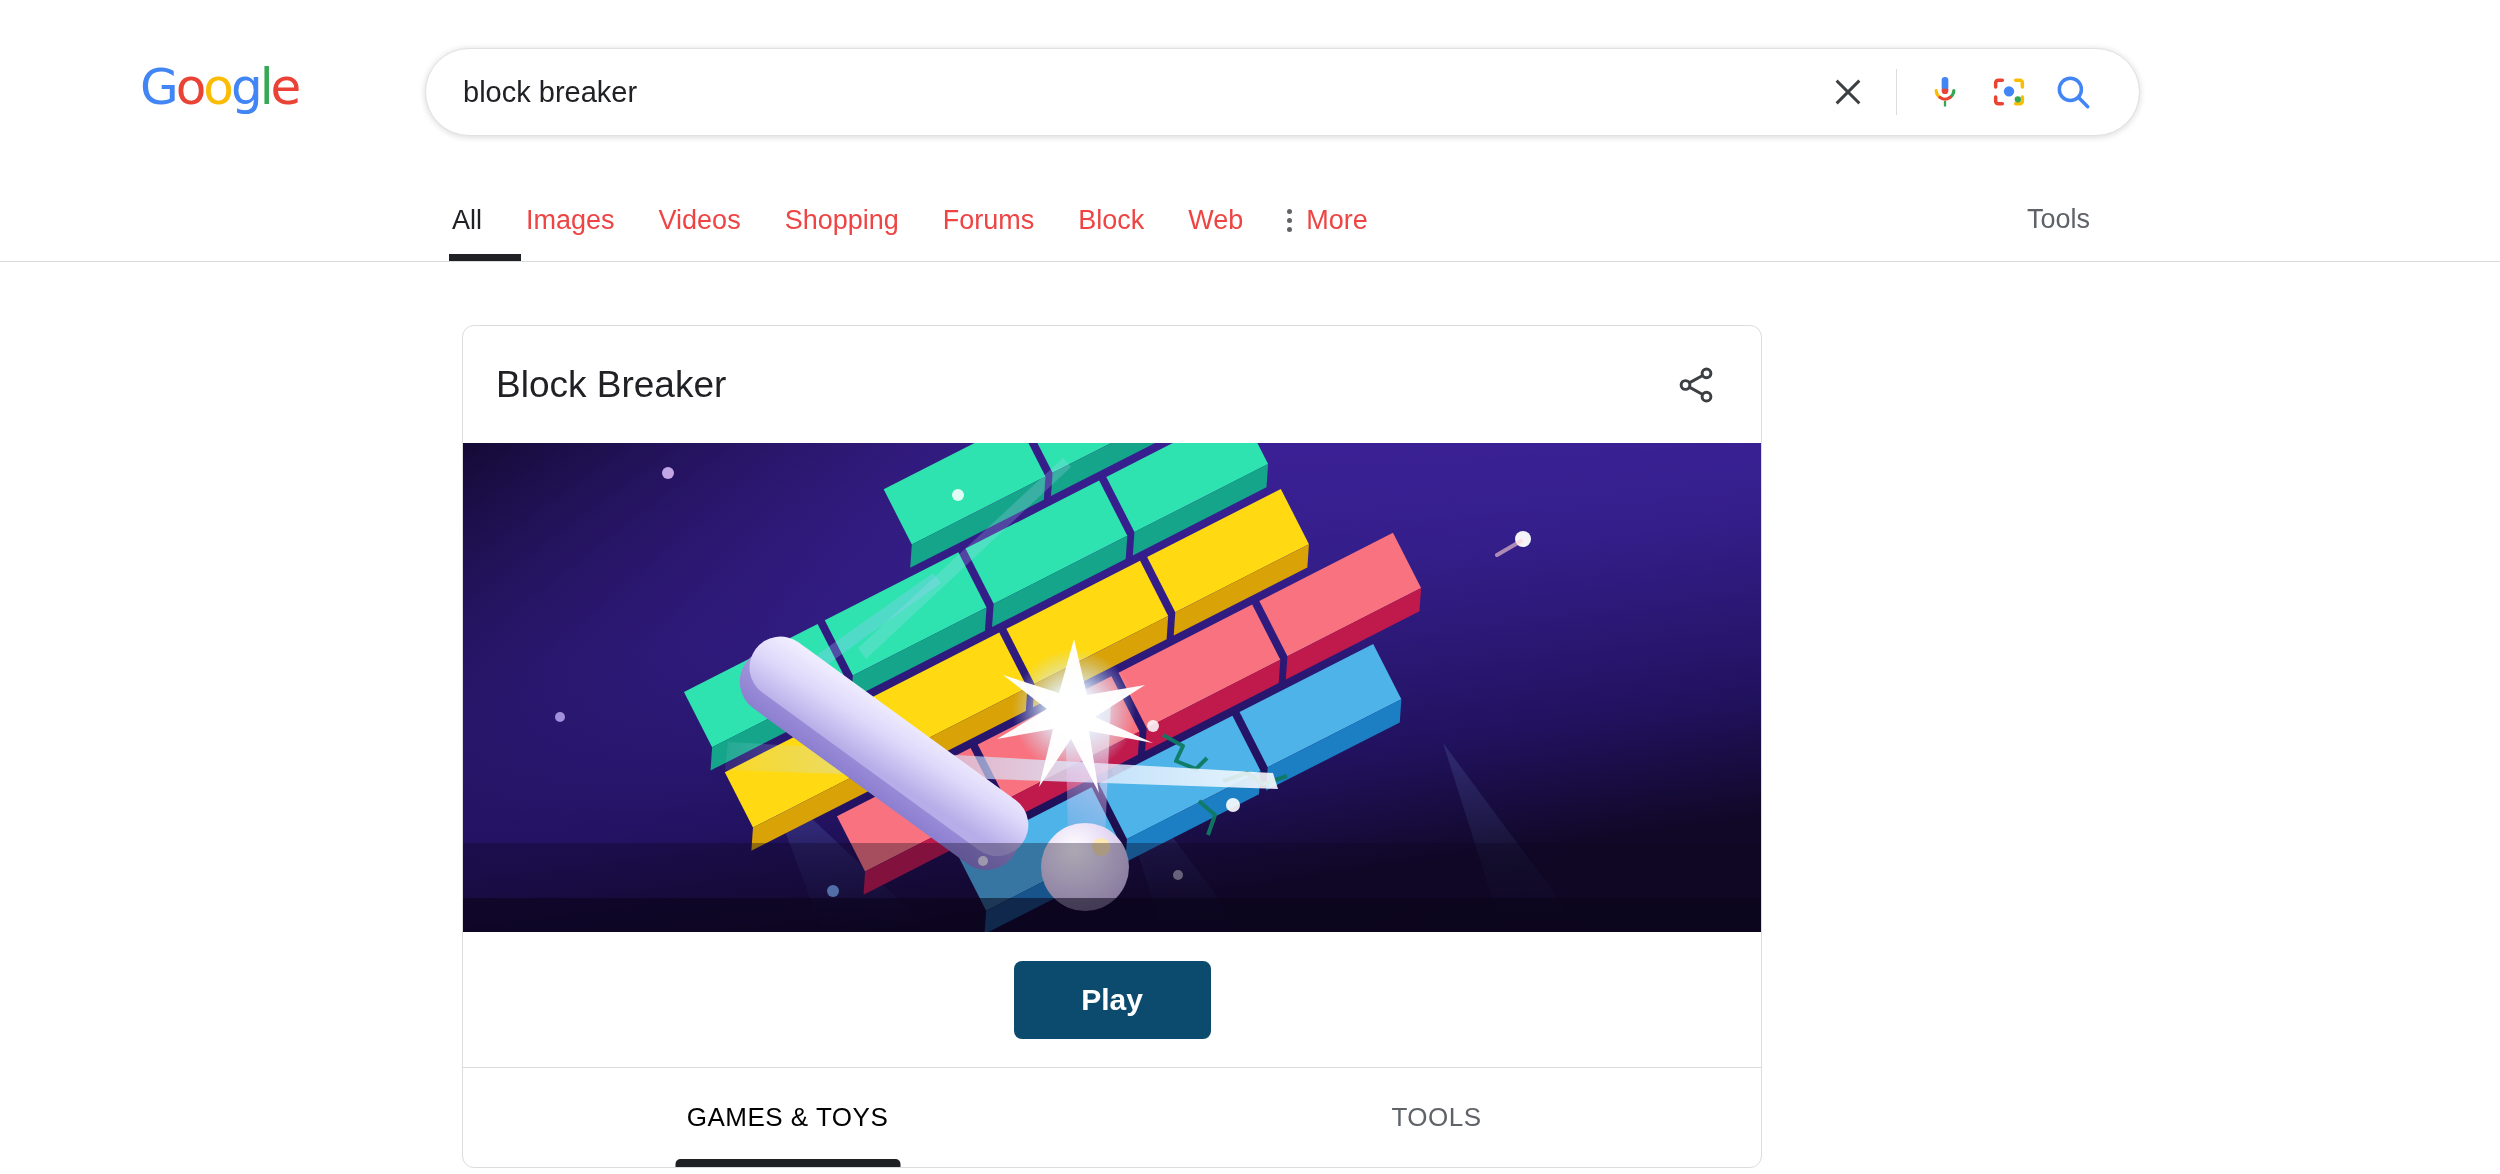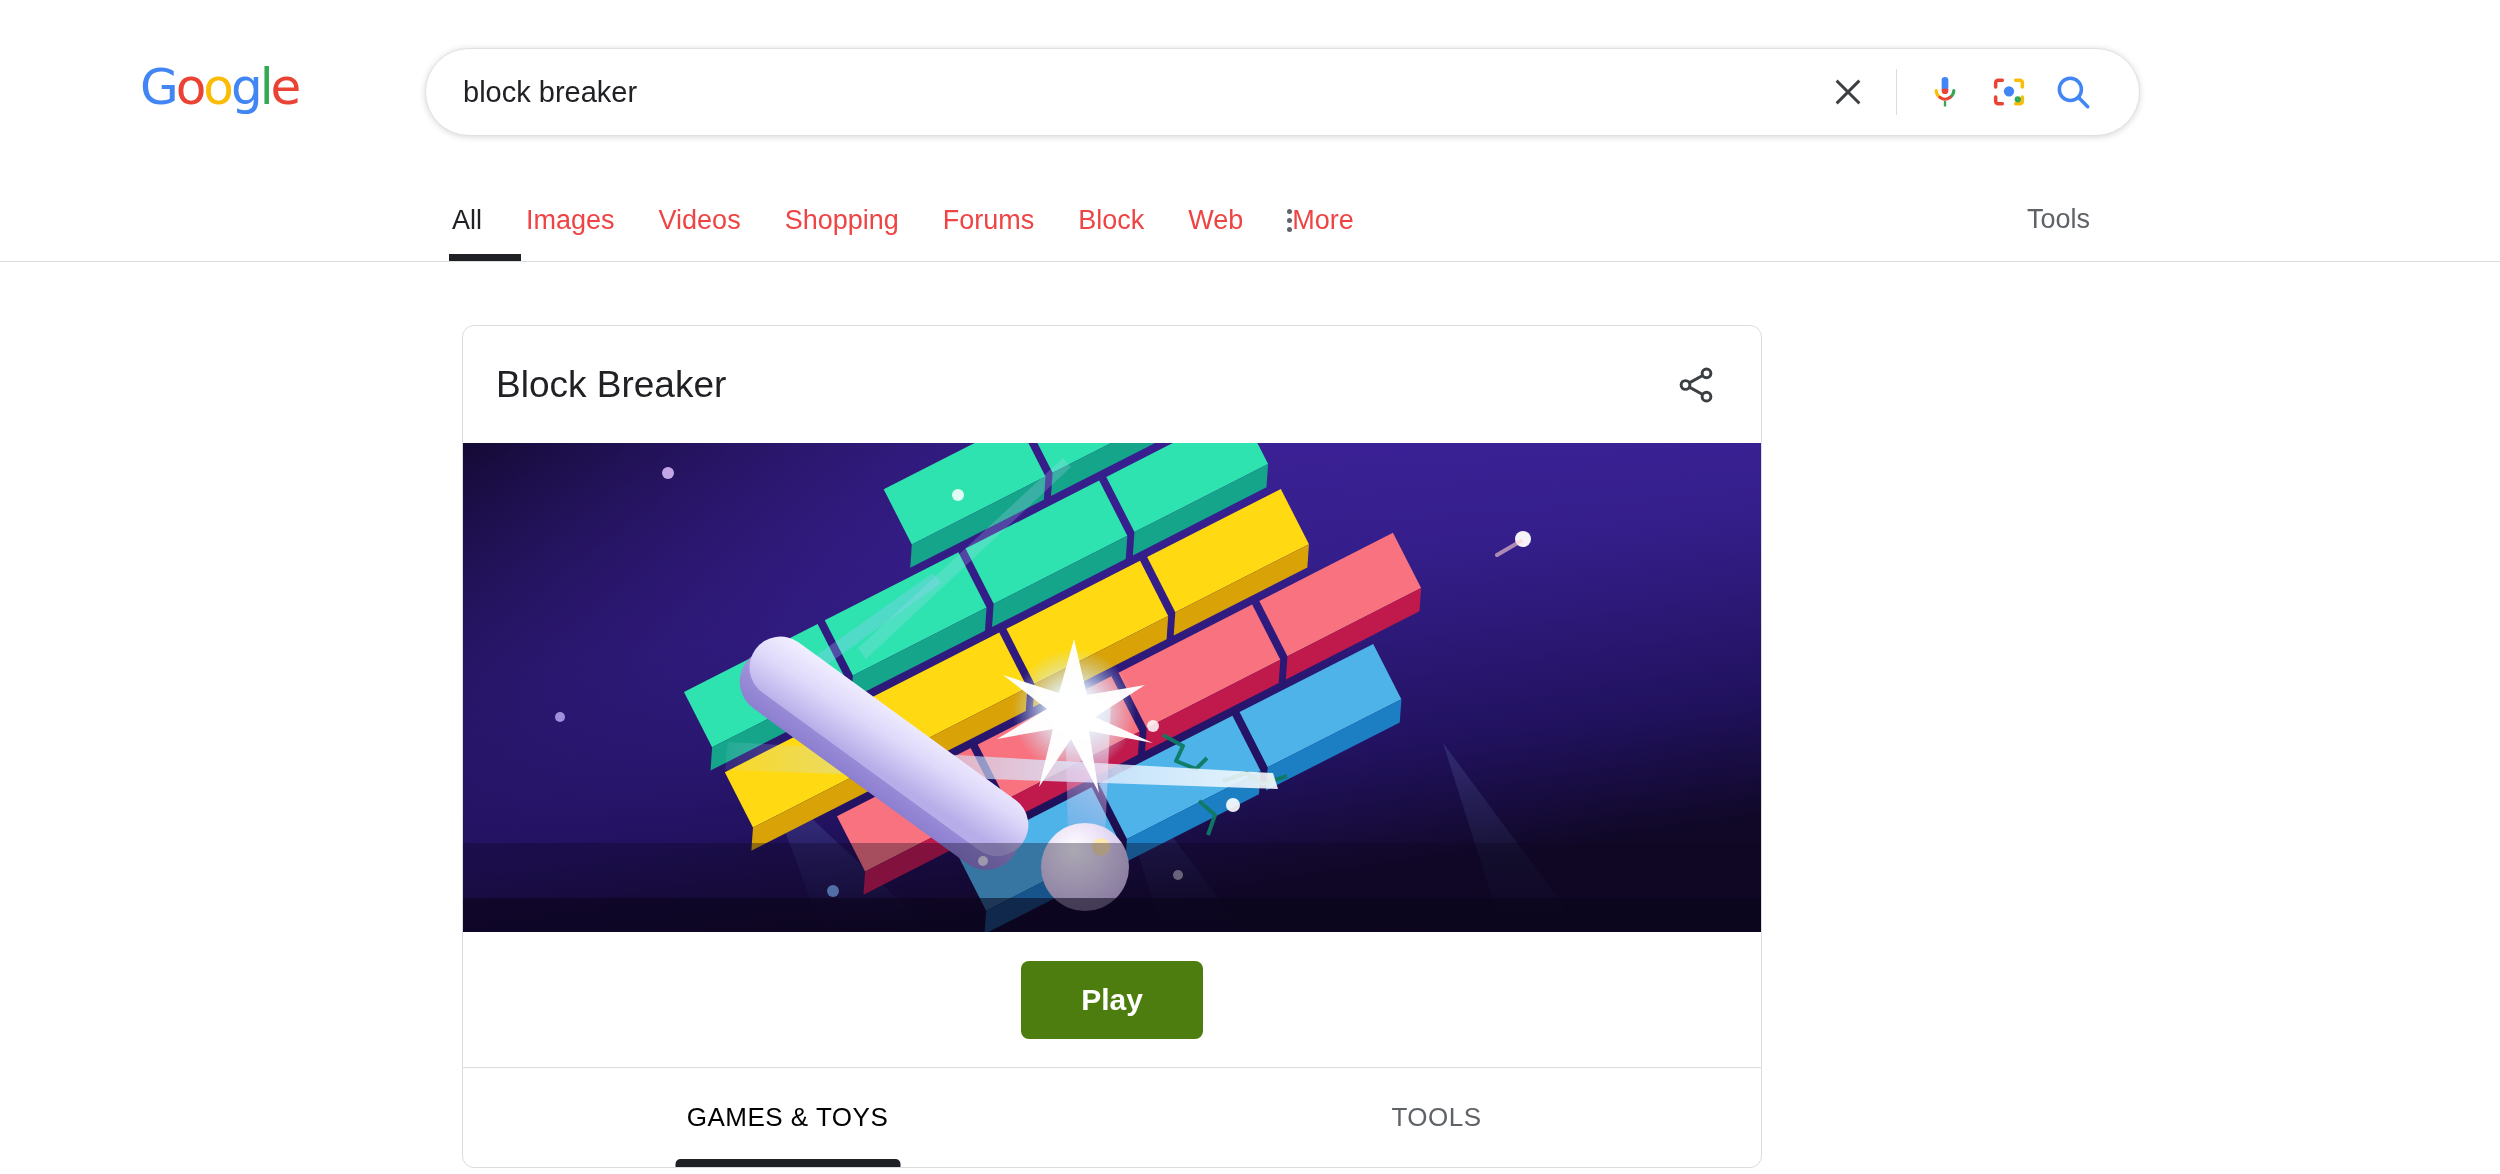--- a/index.html
+++ b/index.html
@@ -120,20 +120,21 @@
     position: absolute;
     left: -3px;
     bottom: -25px;
     width: 72px;
     height: 7px;
     background: #202124;
   }
   .nav-more {
     display: flex;
     align-items: center;
+    gap: 14px;
     text-align: center;
   }
   .dots {
     display: flex;
     flex-direction: column;
     gap: 4px;
     align-items: center;
   }
   .dots i {
     display: block;
@@ -198,27 +199,27 @@
 
   
   .play-wrap {
     height: 135px;
     display: flex;
     align-items: center;
     justify-content: center;
     background: #fff;
   }
   .play-btn {
-    background: #4d7c0f;
+    background: #0c4a6e;
     color: #fff;
     font-size: 30px;
     font-weight: bold;
     border: none;
     border-radius: 8px;
-    width: 182px;
+    width: 197px;
     height: 78px;
     cursor: pointer;
     font-family: "Liberation Sans", sans-serif;
   }
 
   
   .bottom-tabs {
     border-top: 1px solid #dadce0;
     height: 100px;
     display: flex;

